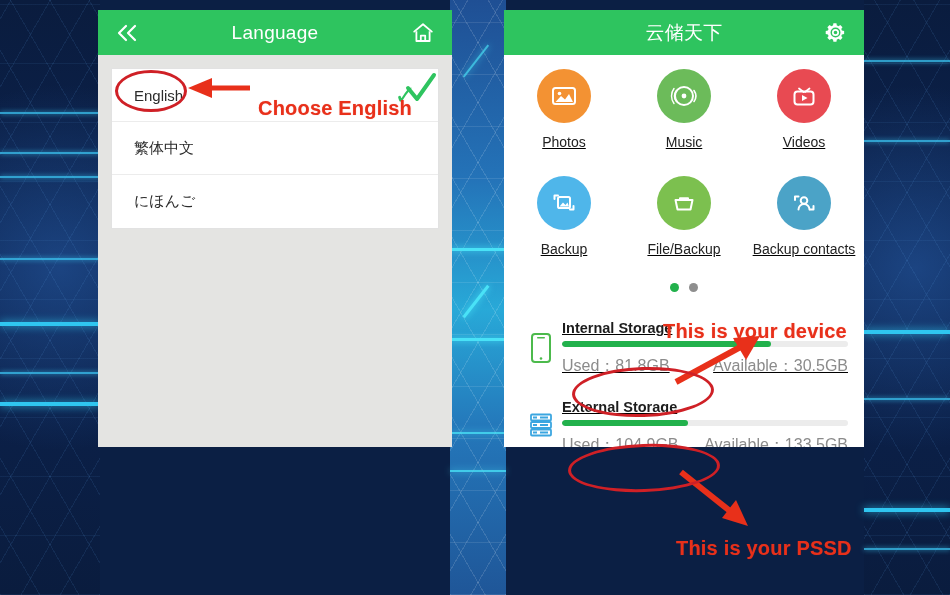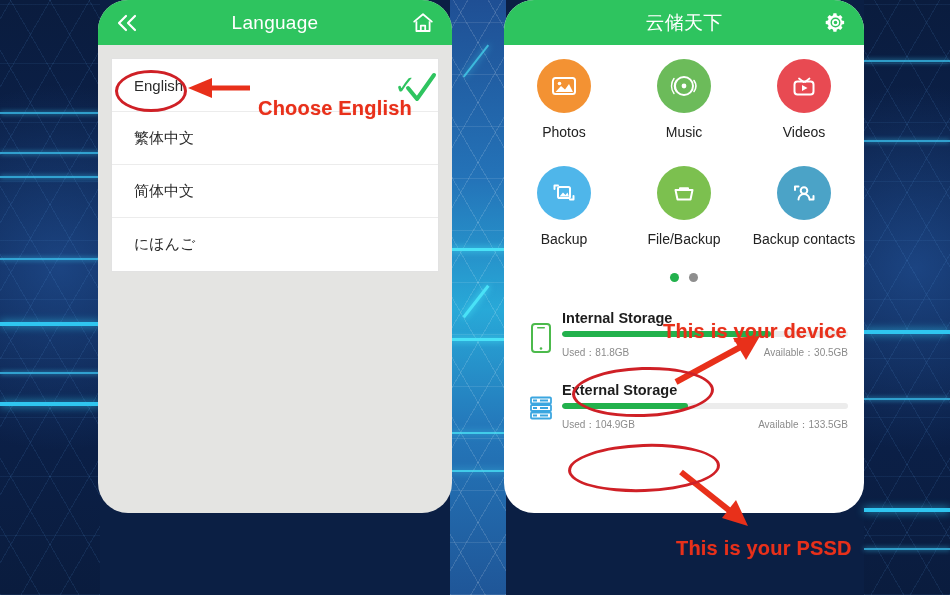--- a/index.html
+++ b/index.html
@@ -38,23 +38,23 @@
   }
   .bg-mid .hexlayer{
     background-image:
       repeating-linear-gradient(60deg, rgba(255,255,255,.13) 0 1px, transparent 1px 30px),
       repeating-linear-gradient(-60deg, rgba(255,255,255,.13) 0 1px, transparent 1px 30px),
       repeating-linear-gradient(0deg, rgba(255,255,255,.10) 0 1px, transparent 1px 52px);
   }
   .mid-bolt{position:absolute;background:#49e2f7;box-shadow:0 0 7px rgba(73,226,247,.9);}
 
   
-  .panel{position:absolute;top:0;height:513px;background:#e4e4e2;overflow:hidden;border-radius:30px;}
+  .panel{position:absolute;top:10px;height:437px;background:#e4e4e2;overflow:hidden;}
   .panel-left{left:98px;width:354px;}
-  .panel-right{left:504px;width:360px;background:#ffffff;}
+  .panel-right{left:504px;width:360px;background:#ffffff;text-decoration:underline;}
 
   .topbar{
     height:45px;background:#2ec45f;color:#fff;
     display:flex;align-items:center;justify-content:space-between;
     padding:0 14px;box-sizing:border-box;
   }
   .topbar .title{
     font-size:19px;font-weight:400;letter-spacing:.3px;
     position:absolute;left:0;right:0;text-align:center;pointer-events:none;
   }
@@ -88,21 +88,21 @@
 
   
   .storage-block{margin-top:28px;padding:0 16px;}
   .storage-block + .storage-block{margin-top:22px;}
   .st-row{display:flex;align-items:flex-start;}
   .st-ico{width:42px;flex:none;display:flex;align-items:center;justify-content:center;padding-top:12px;}
   .st-body{flex:1;position:relative;}
   .st-title{font-size:14.5px;font-weight:bold;color:#1d1d1d;margin-bottom:5px;}
   .track{height:6px;border-radius:3px;background:#ececec;overflow:hidden;}
   .fill{height:100%;background:#22b14c;border-radius:3px;}
-  .st-meta{display:flex;justify-content:space-between;margin-top:9px;font-size:10px;color:#8b8b8b;}
+  .st-meta{display:flex;justify-content:space-between;margin-top:9px;font-size:16px;color:#8b8b8b;}
 
   
   .anno{position:absolute;color:#e8301a;font-weight:bold;}
   .anno-text{font-size:20px;letter-spacing:.2px;white-space:nowrap;text-shadow:0 0 1px rgba(232,48,26,.4);}
   .ellipse{position:absolute;border:3px solid #cf2026;border-radius:50%;}
   svg.ov{position:absolute;left:0;top:0;width:950px;height:595px;pointer-events:none;}
 </style>
 </head>
 <body>
 
@@ -158,24 +158,20 @@
       </div>
     </div>
 
     <div class="lang-wrap">
       <div class="lang-row">
         <span class="lang-label">English</span>
         <span class="check">✓</span>
       </div>
       <div class="lang-row">
         <span class="lang-label">繁体中文</span>
-        <span class="check"></span>
-      </div>
-      <div class="lang-row">
-        <span class="lang-label">简体中文</span>
         <span class="check"></span>
       </div>
       <div class="lang-row">
         <span class="lang-label">にほんご</span>
         <span class="check"></span>
       </div>
     </div>
   </div>
 
   <div class="panel panel-right">

